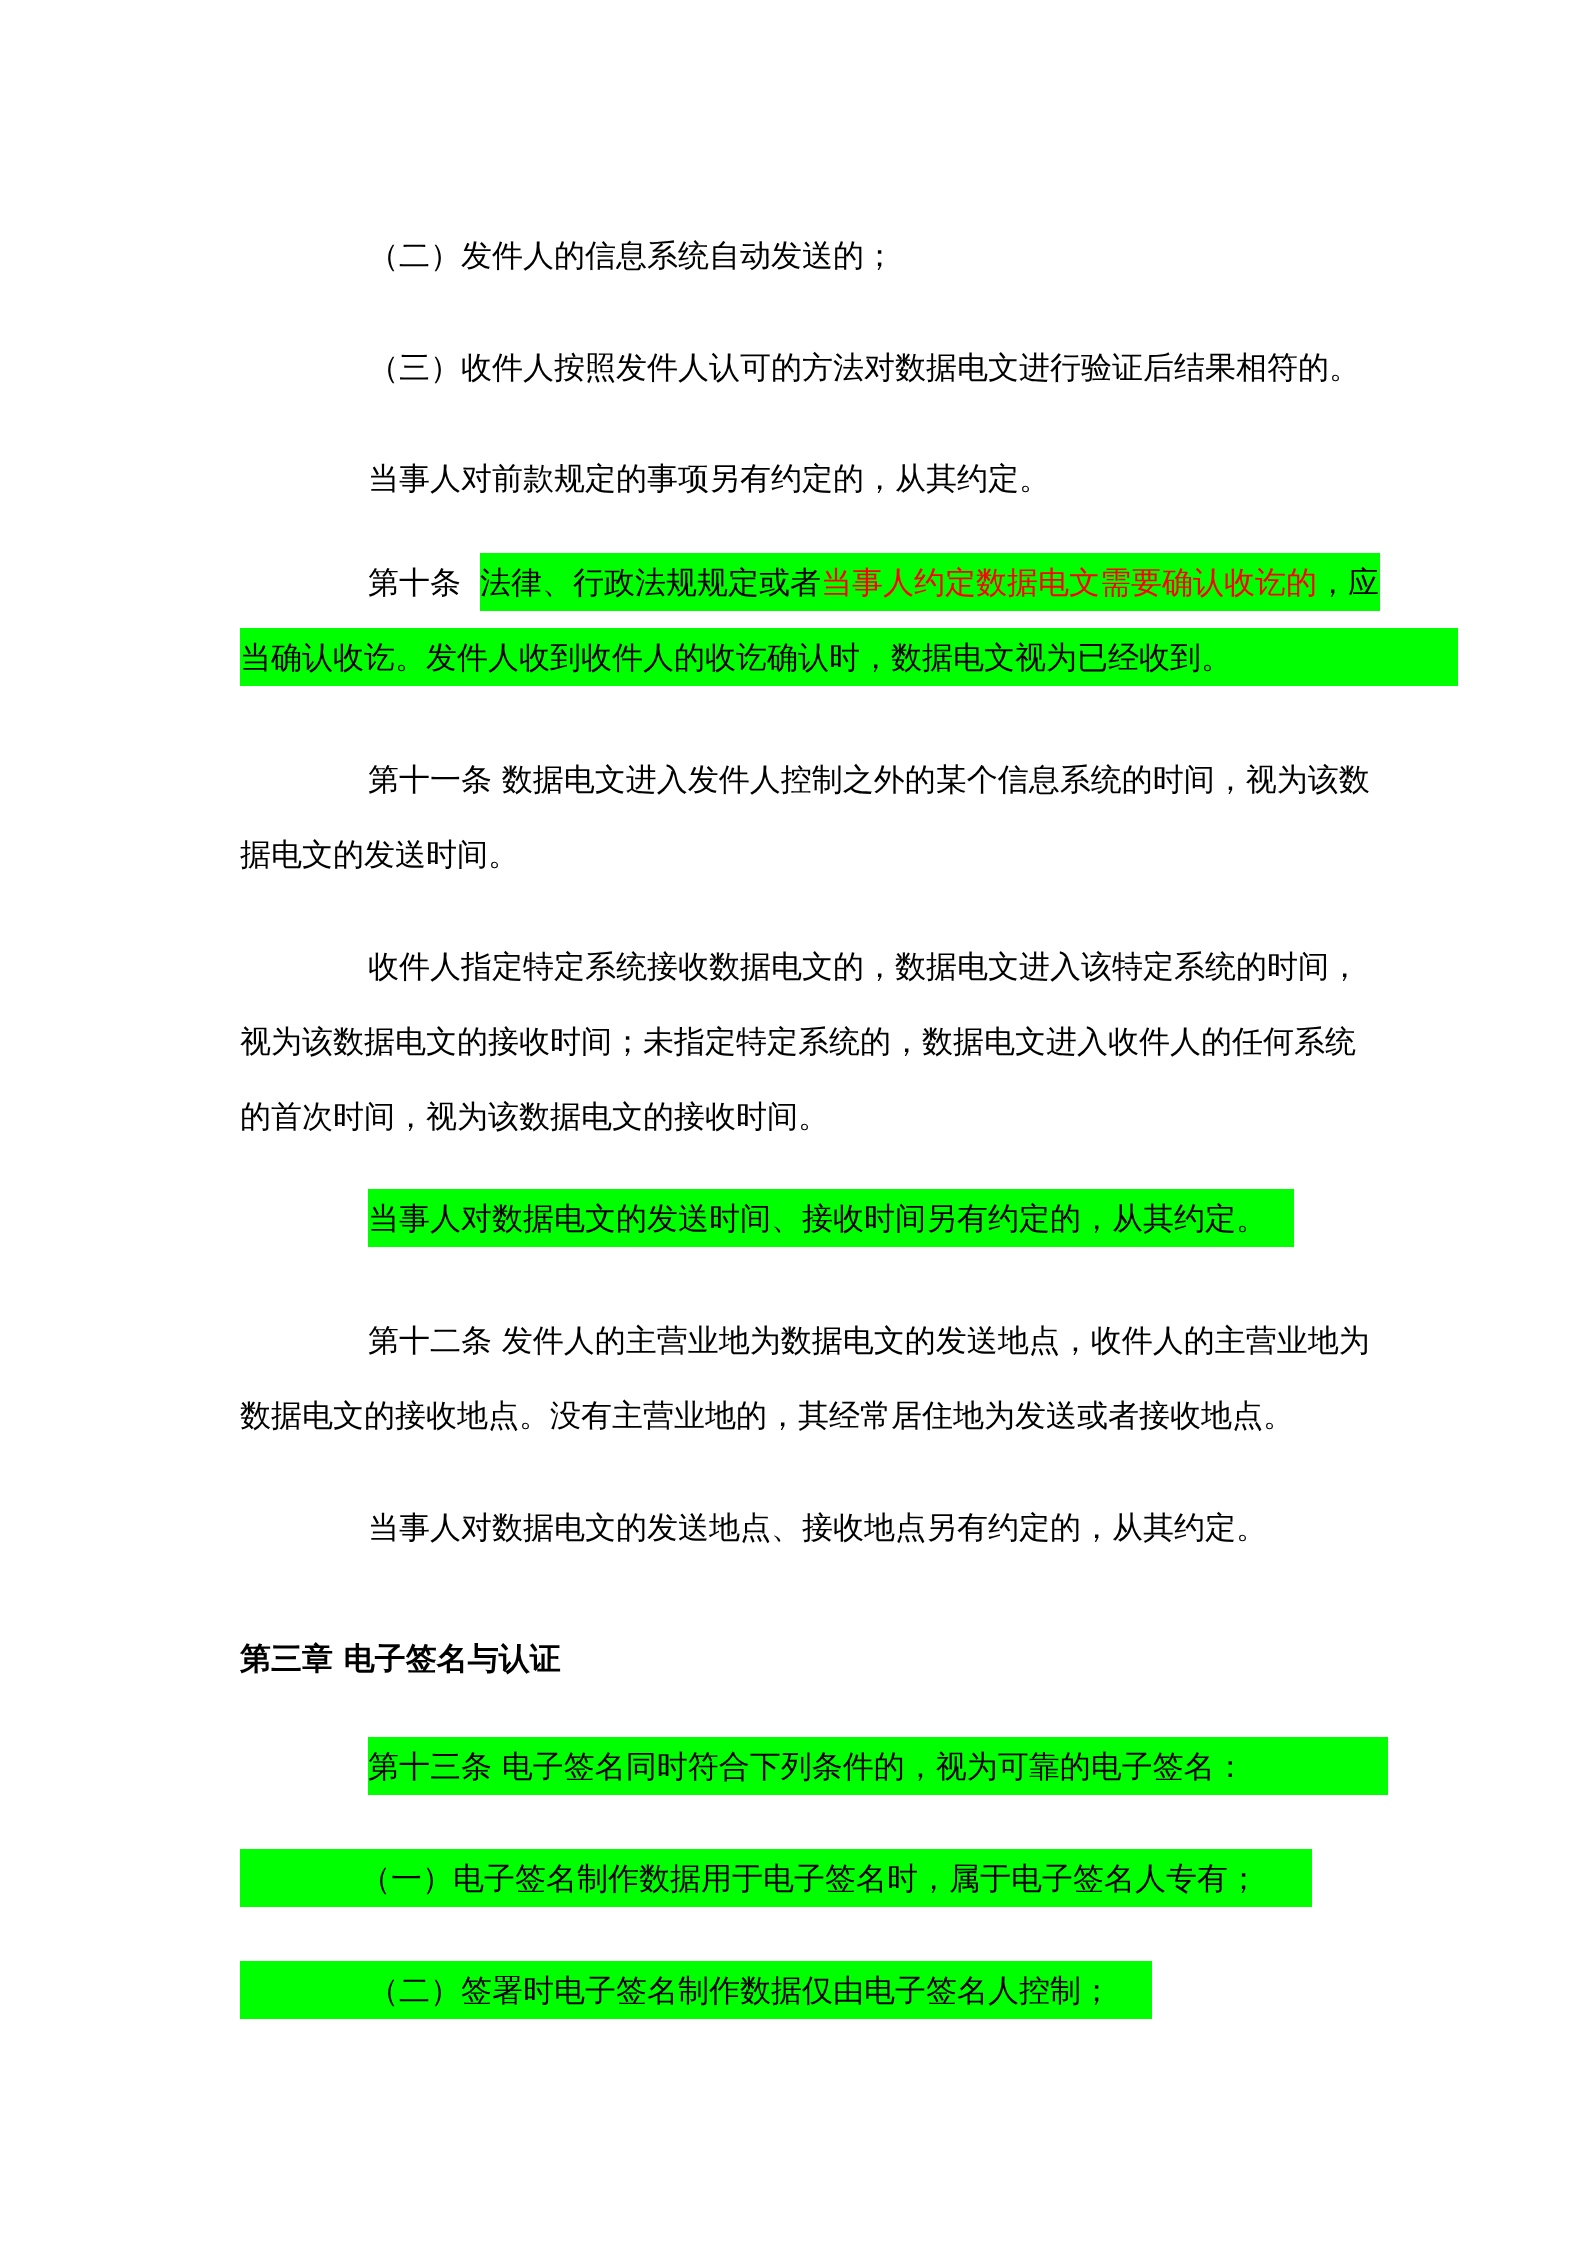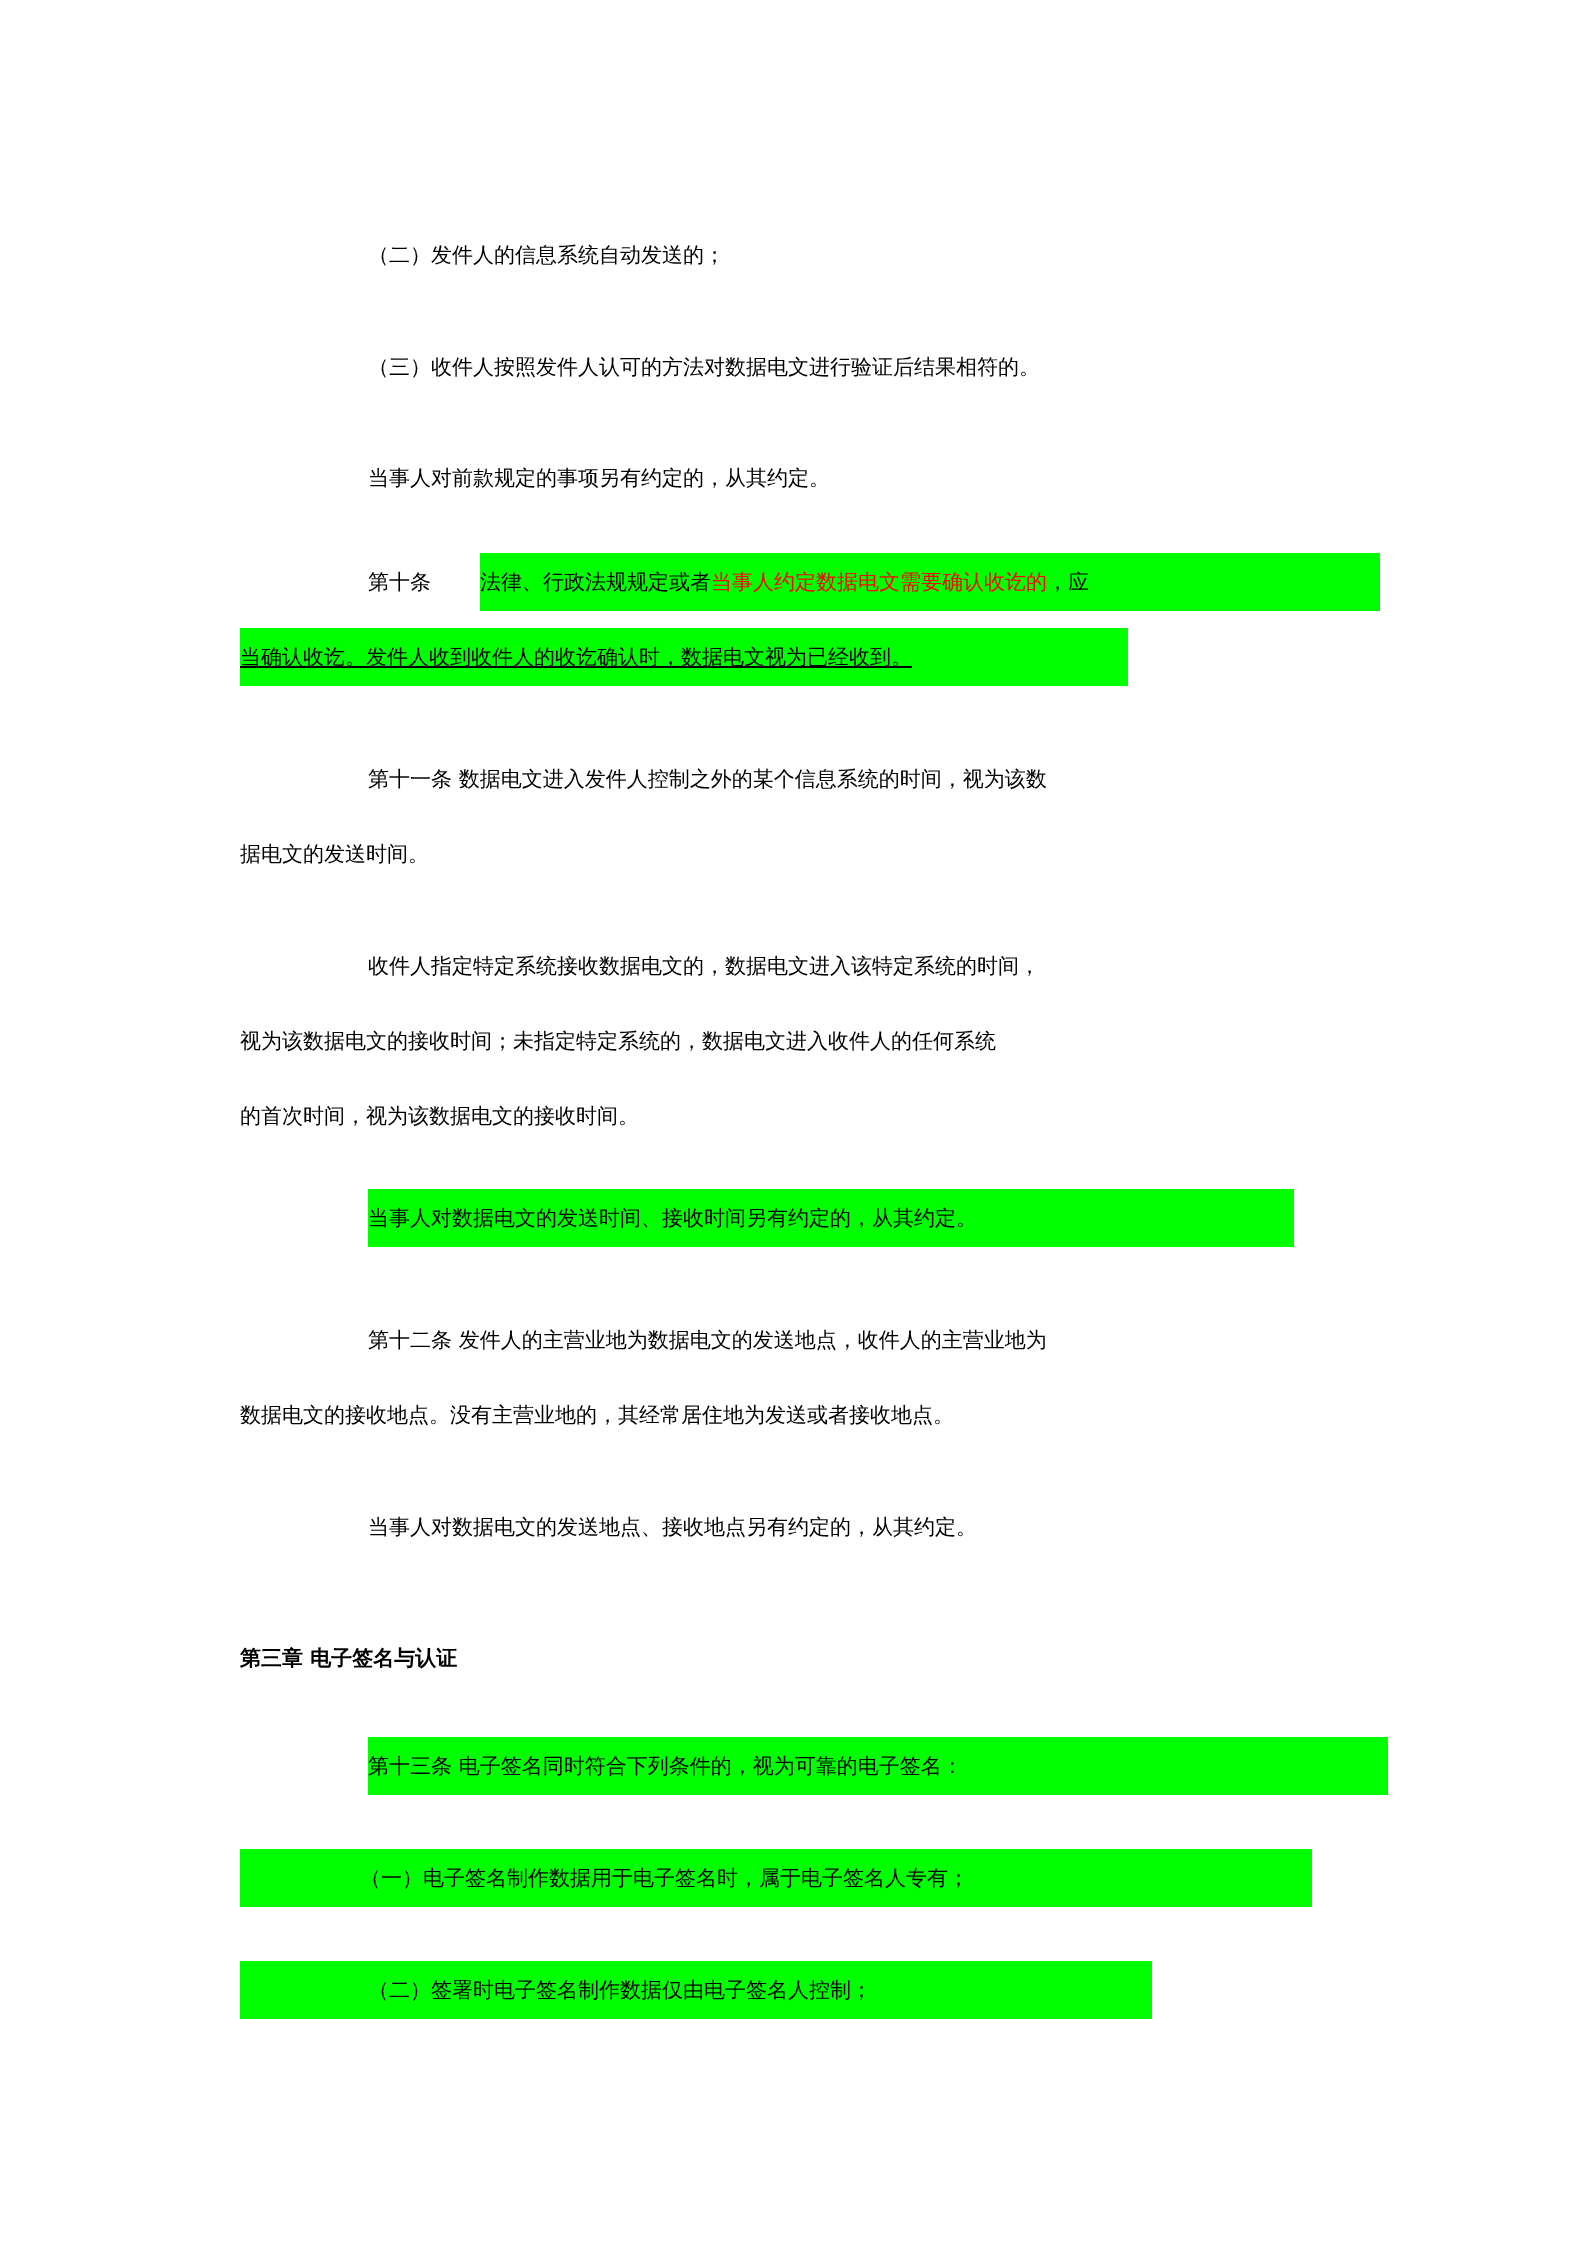--- a/index.html
+++ b/index.html
@@ -1,19 +1,19 @@
 <!DOCTYPE html>
 <html><head>
 <meta charset="utf-8">
 <style>
   html, body { margin: 0; padding: 0; background: #ffffff; }
   body { width: 1587px; height: 2245px; position: relative; overflow: hidden;
          font-family: "DejaVu Serif", "Liberation Serif", serif; color: #000; }
   .page { position: absolute; left: 0; top: 0; width: 1587px; height: 2245px; background: #fff; }
-  .line { position: absolute; white-space: nowrap; font-size: 21px; line-height: 58px; height: 58px; }
+  .line { position: absolute; white-space: nowrap; font-size: 31px; line-height: 58px; height: 58px; }
   .hl { background: #00ff00; }
   .red { color: #ff0000; }
   .bold { font-weight: bold; font-family: "DejaVu Sans", "Liberation Sans", sans-serif; }
 </style>
 </head>
 <body>
 
 <div class="page">
 
   <div class="line" style="left:368px; top:226px;">
@@ -25,21 +25,21 @@
   </div>
 
   <div class="line" style="left:368px; top:449px;">
     <span>当事人对前款规定的事项另有约定的，从其约定。</span>
   </div>
 
   <div class="line" style="left:368px; top:553px;">
     <span>第十条</span>
     <span class="hl" style="display:inline-block; position:absolute; left:112px; top:0; width:900px; height:58px;"><span>法律、行政法规规定或者</span><span class="red">当事人约定数据电文需要确认收讫的</span><span>，应</span></span>
   </div>
-  <div class="line hl" style="left:240px; top:628px; width:888px;text-decoration:underline;">
+  <div class="line hl" style="left:240px; top:628px; width:1218px;">
     <span>当确认收讫。发件人收到收件人的收讫确认时，数据电文视为已经收到。</span>
   </div>
 
   <div class="line" style="left:368px; top:750px;">
     <span>第十一条  数据电文进入发件人控制之外的某个信息系统的时间，视为该数</span>
   </div>
   <div class="line" style="left:240px; top:825px;">
     <span>据电文的发送时间。</span>
   </div>
 

